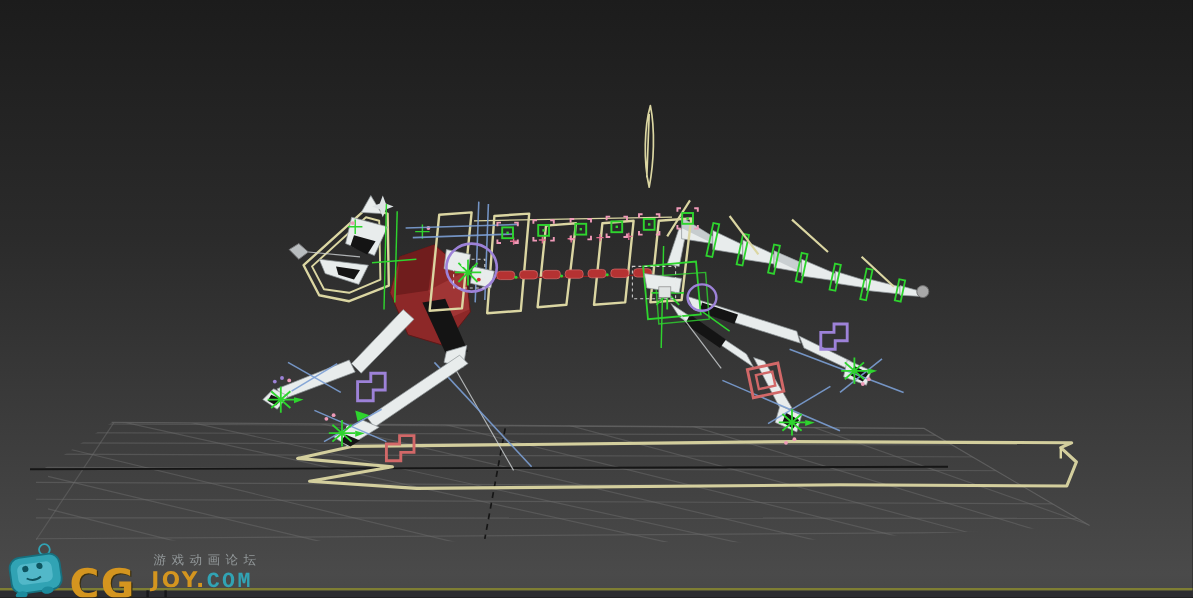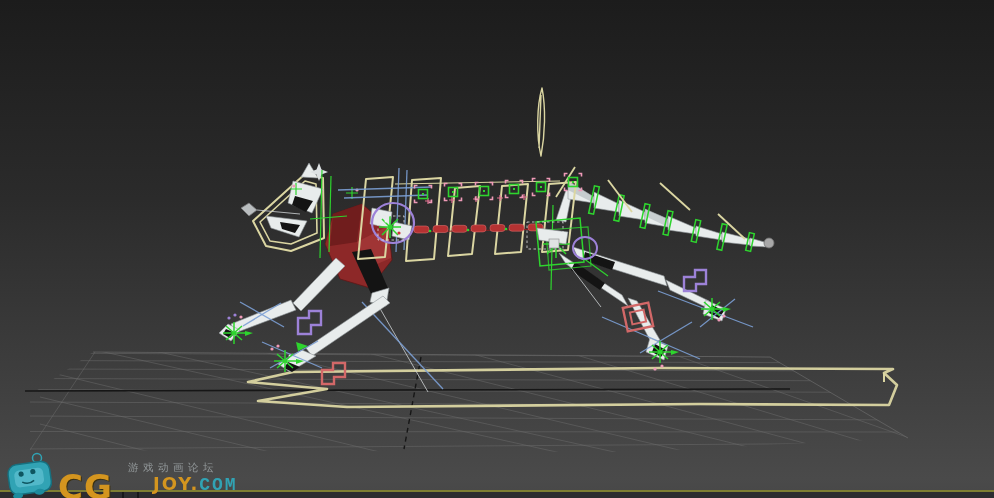--- a/index.html
+++ b/index.html
@@ -24,21 +24,21 @@
   .blackp{fill:var(--bone-black);}
   .dashw{stroke:#e9e9e9;stroke-width:.9;stroke-dasharray:2.5 2.5;fill:none;opacity:.85;}
   .ikw{stroke:var(--ik-white);stroke-width:1;opacity:.8;}
   .wm{position:absolute;left:0;top:452px;width:320px;height:46px;z-index:5;}
   .wm-mascot{position:absolute;left:0;top:0;}
   .wm-cg{position:absolute;left:58px;top:18px;font-size:34px;font-weight:bold;
      color:var(--watermark-orange);letter-spacing:1px;line-height:1;text-shadow:1px 1px 0 #3a3012;text-align:center;}
   .wm-tag{position:absolute;left:128px;top:10px;font-size:10.5px;color:var(--watermark-gray);
      letter-spacing:4.5px;line-height:1;opacity:.9;}
   .wm-line2{position:absolute;left:126px;top:23px;font-size:18px;font-weight:bold;line-height:1;letter-spacing:2px;}
-  .wm-joy{color:var(--watermark-orange);margin-left:27px;}
+  .wm-joy{color:var(--watermark-orange);}
   .wm-dot{color:var(--watermark-orange);}
   .wm-com{color:var(--watermark-teal);font-family:Liberation Mono, monospace;}
   .bottom-border{position:absolute;left:0;top:490px;width:994px;height:2px;background:var(--border-olive);z-index:4;}
   .bottom-strip{position:absolute;left:0;top:492px;width:994px;height:6px;background:var(--bottom-strip);z-index:3;}
   .mini-tick{position:absolute;top:492px;width:2px;height:6px;background:#17171a;z-index:6;}
 </style>
 </head>
 <body>
 
 <div class="stage">

